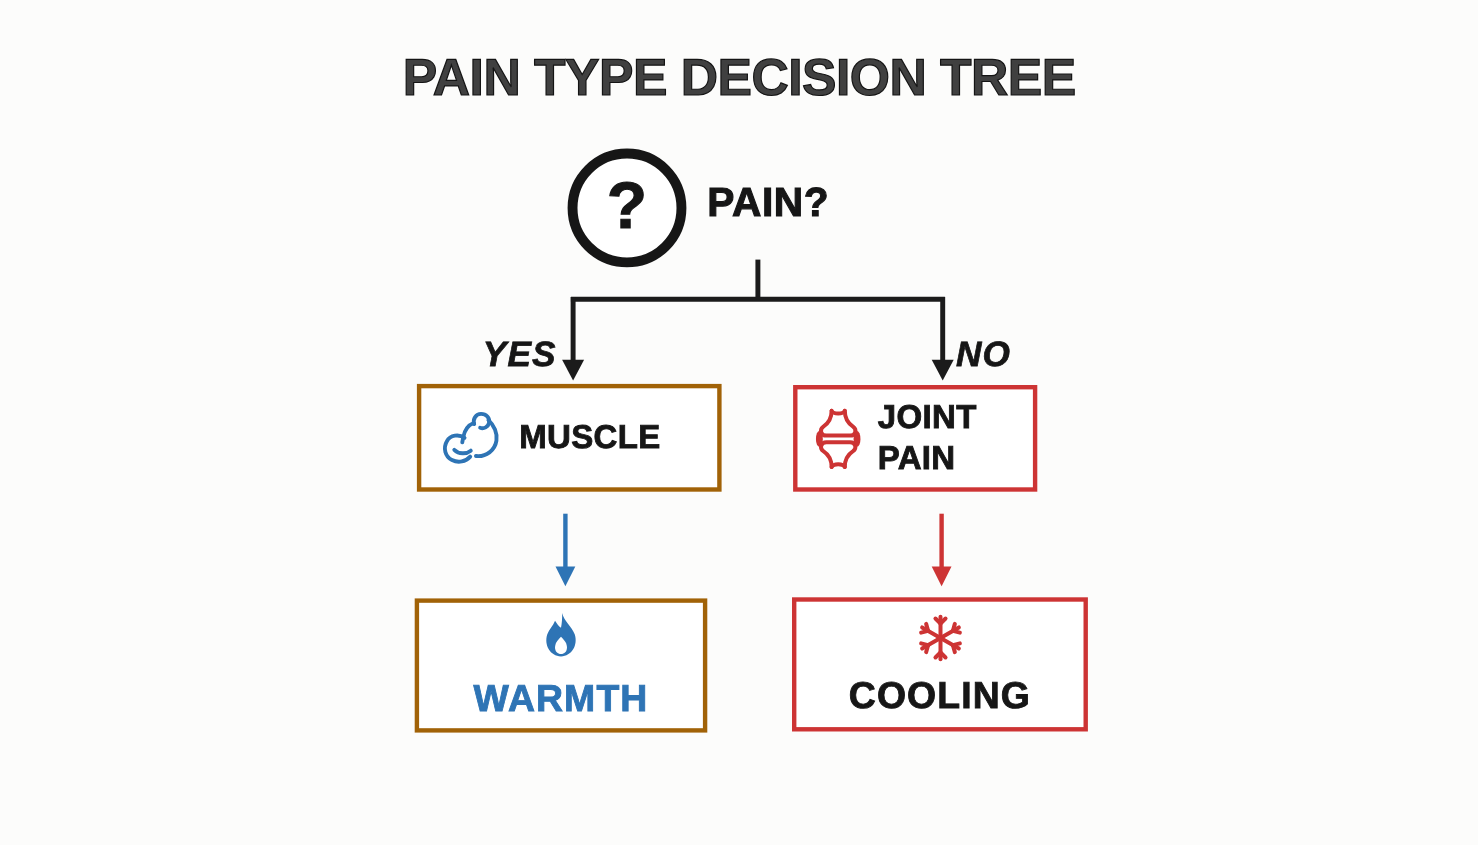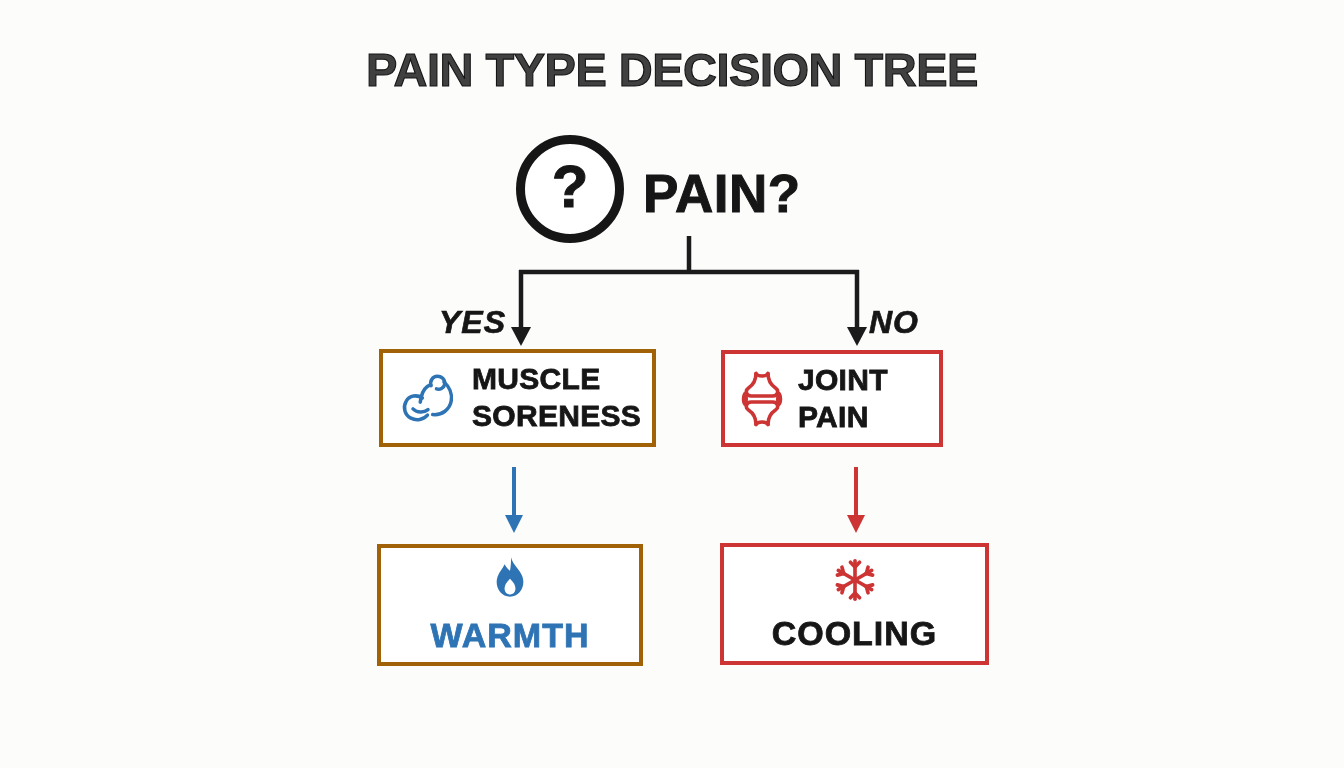--- a/index.html
+++ b/index.html
@@ -15,21 +15,21 @@
     -webkit-text-stroke:1.1px #141414;
   }
   .q-circle{
     position:absolute;left:516px;top:135px;width:90px;height:90px;
     border:9px solid #161616;border-radius:50%;
     display:flex;align-items:center;justify-content:center;
     background:#fff;
   }
   .q-mark{font-size:60px;font-weight:bold;line-height:1;margin-top:-4px;-webkit-text-stroke:1px #161616;}
   .pain-label{
-    position:absolute;left:643px;top:163px;font-size:53px;font-weight:bold;
+    position:absolute;left:643px;top:163px;font-size:37px;font-weight:bold;
     letter-spacing:0.5px;-webkit-text-stroke:1px #161616;
   }
   .connectors{position:absolute;left:0;top:0;z-index:0;}
   .branch-label{
     position:absolute;top:304px;font-size:32px;font-weight:bold;
     letter-spacing:1px;font-style:italic;-webkit-text-stroke:0.7px #161616;
   }
   .branch-label.yes{left:438px;width:68px;text-align:right;}
   .branch-label.no{left:869px;}
   .node{
@@ -88,21 +88,20 @@
   <div class="node row blue muscle-box">
     <svg class="icon" width="58" height="58" viewBox="0 0 56 56" fill="none" stroke="#2e74b5" stroke-width="3.4" stroke-linecap="round" stroke-linejoin="round">
       <path d="M31 16 c-1.5 -4.5 1.5 -9 6 -9 c4.5 0 8 3.5 7 8 c-0.8 3.4 -4.5 5.4 -7.8 4.2"></path>
       <path d="M30.5 15 c-5 2 -8 7 -9 12 l-1 5"></path>
       <path d="M43.5 12.5 c5 4.5 8 11.5 7 18 c-1.3 8.5 -9 14.5 -18 13.5"></path>
       <path d="M22.5 28 c-5 -3.5 -12.5 -2.5 -15.5 3 c-3.5 6 -1.5 13.5 4.5 16.5 c5.5 2.8 12 1.5 16 -3"></path>
       <path d="M13.5 38.5 c4 4 10.5 4 14.5 0.8"></path>
     </svg>
     <div class="node-label">
       <div>MUSCLE</div>
-      <div>SORENESS</div>
     </div>
   </div>
 
   <div class="node row red joint-box">
     <svg class="icon" width="42" height="60" viewBox="0 0 28 40" fill="none" stroke="#cd3434" stroke-width="2.4" stroke-linecap="round" stroke-linejoin="round">
       <path d="M10 3 c0 4.5 -1.8 7.5 -5 9.6 c-2.6 1.8 -1.4 5.4 1.8 5.4 h14.4 c3.2 0 4.4 -3.6 1.8 -5.4 c-3.2 -2.1 -5 -5.1 -5 -9.6"></path>
       <path d="M10 3 c1.2 2.2 6.8 2.2 8 0"></path>
       <path d="M10 37 c0 -4.5 -1.8 -7.5 -5 -9.6 c-2.6 -1.8 -1.4 -5.4 1.8 -5.4 h14.4 c3.2 0 4.4 3.6 1.8 5.4 c-3.2 2.1 -5 5.1 -5 9.6"></path>
       <path d="M10 37 c1.2 -2.2 6.8 -2.2 8 0"></path>
       <ellipse cx="2.6" cy="20" rx="2.1" ry="4.8" fill="#cd3434" stroke="none"></ellipse>

